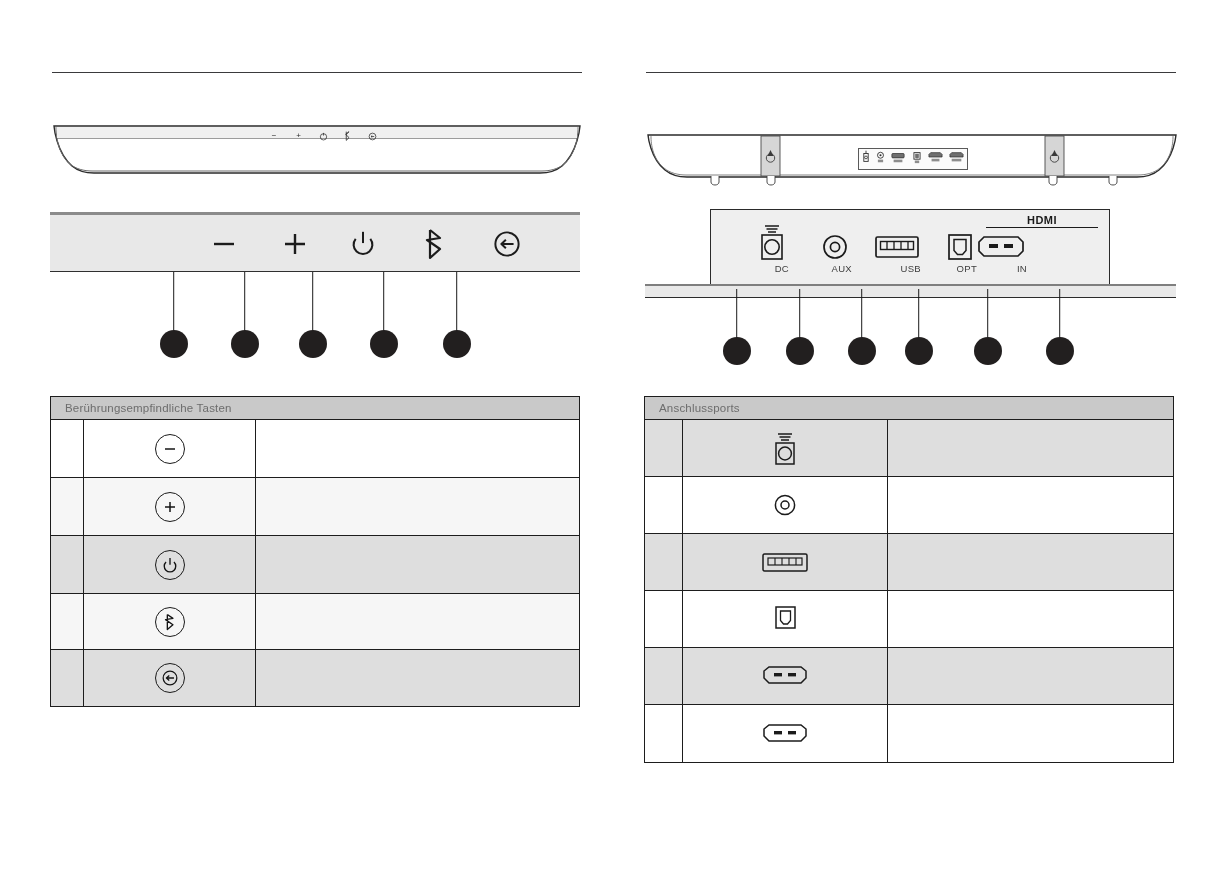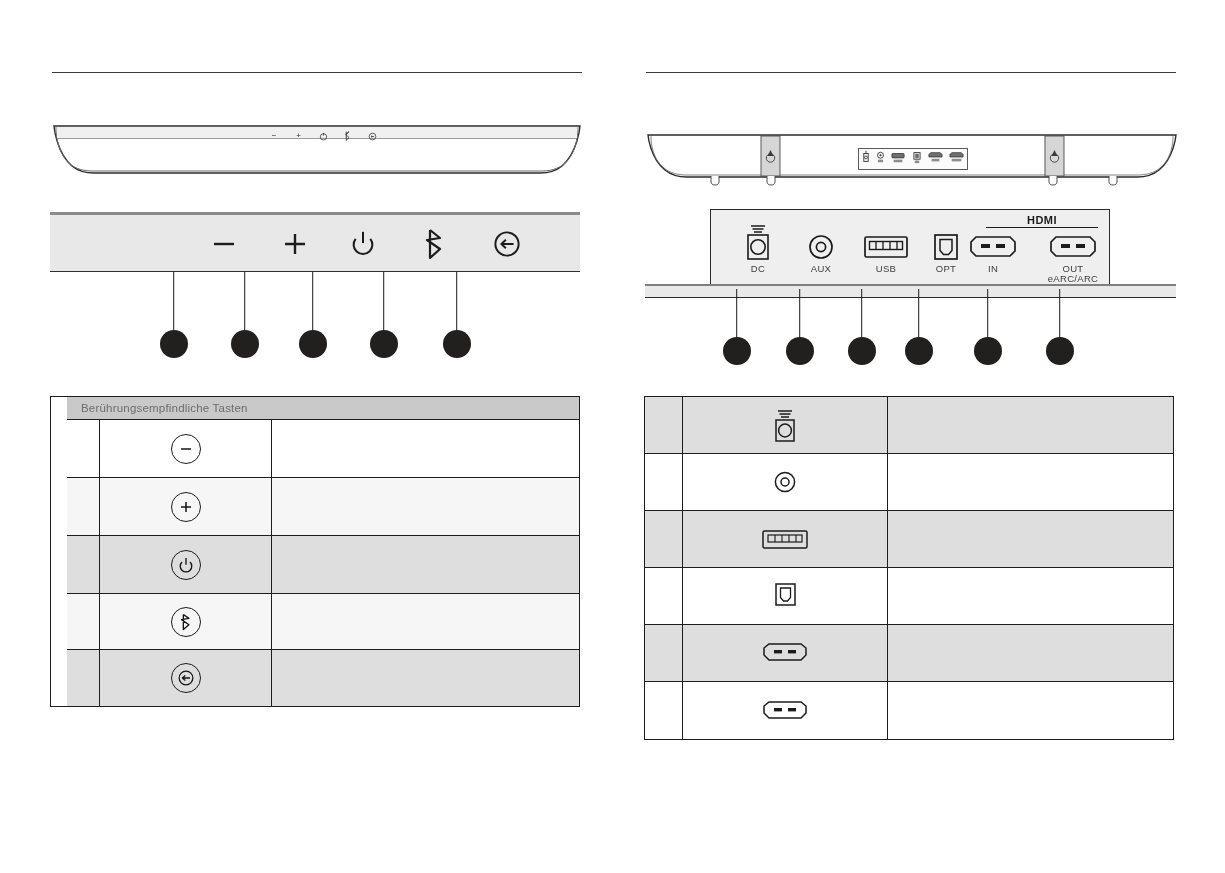--- a/index.html
+++ b/index.html
@@ -115,21 +115,21 @@
     display: flex; align-items: center; justify-content: center;
     color: #1b1b1b;
   }
   .c-desc {
     flex: 1 1 auto;
     font-size: 10.5px; color: #4a4a4a;
     padding: 6px 10px;
     display: flex; align-items: center;
   }
   
-  #tbl-left  { left: 50px;  top: 396px; width: 530px; padding-left: 16px; }
+  #tbl-left  { left: 50px;  top: 396px; width: 530px; }
   #tbl-right { left: 644px; top: 396px; width: 530px; }
   #tbl-right .c-num  { width: 38px; }
   #tbl-right .c-icon { width: 205px; }
 
   .sh-white { background: #ffffff; }
   .sh-f7    { background: #f6f6f6; }
   .sh-e0    { background: #dedede; }
 
   
   .circ {
@@ -156,21 +156,21 @@
   
   .panel {
     position: absolute;
     left: 710px; top: 209px; width: 400px; height: 80px;
     background: #efefef;
     border: 1.4px solid #2a2a2a;
   }
   .panel-port {
     position: absolute;
     top: 13px;
-    display: flex; flex-direction: column; align-items: center;
+    display: flex; flex-direction: column; align-items: flex-end;
   }
   .panel-port .plabel {
     margin-top: 2px;
     font-size: 9.5px; color: #3d3d3d;
     letter-spacing: .3px; text-align: center; line-height: 10px;
   }
   .hdmi-group {
     position: absolute;
     left: 272px; top: 4px; width: 118px;
     text-align: center;
@@ -458,29 +458,20 @@
 
     <div class="panel-port" style="left:248px; top:10px; width:68px">
       <svg width="52" height="42" viewBox="0 0 52 42">
         <path d="M4 22 L9 17 L43 17 L48 22 L48 31 L43 36 L9 36 L4 31 Z" fill="none" stroke="#1b1b1b" stroke-width="1.7"></path>
         <rect x="14" y="24" width="9" height="4" fill="#1b1b1b"></rect>
         <rect x="29" y="24" width="9" height="4" fill="#1b1b1b"></rect>
       </svg>
       <div class="plabel">IN</div>
     </div>
 
-    <div class="panel-port" style="left:326px; top:10px; width:72px">
-      <svg width="52" height="42" viewBox="0 0 52 42">
-        <path d="M4 22 L9 17 L43 17 L48 22 L48 31 L43 36 L9 36 L4 31 Z" fill="none" stroke="#1b1b1b" stroke-width="1.7"></path>
-        <rect x="14" y="24" width="9" height="4" fill="#1b1b1b"></rect>
-        <rect x="29" y="24" width="9" height="4" fill="#1b1b1b"></rect>
-      </svg>
-      <div class="plabel">OUT</div>
-      <div class="plabel" style="margin-top:0">eARC/ARC</div>
-    </div>
   </div>
 
   <div class="body-band"></div>
 
   <div class="callout" style="left:723px; top:289px; width:28px; height:100px">
     <div class="leader" style="height:50px"></div>
     <div class="bullet" style="top:48px"></div>
   </div>
   <div class="callout" style="left:786px; top:289px; width:28px; height:100px">
     <div class="leader thin" style="height:50px"></div>
@@ -497,20 +488,21 @@
   <div class="callout" style="left:974px; top:289px; width:28px; height:100px">
     <div class="leader" style="height:50px"></div>
     <div class="bullet" style="top:48px"></div>
   </div>
   <div class="callout" style="left:1046px; top:289px; width:28px; height:100px">
     <div class="leader" style="height:50px"></div>
     <div class="bullet" style="top:48px"></div>
   </div>
 
   <div class="tbl" id="tbl-right">
+    <div class="tbl-title">Anschlussports</div>
     <div class="tbl-body">
 
       <div class="tbl-row sh-e0" style="height:57px">
         <div class="c-num"></div>
         <div class="c-icon">
           <svg width="30" height="38" viewBox="0 0 30 38">
             <path d="M8 5 L22 5 M9.5 8 L20.5 8 M11 11 L19 11" stroke="#1b1b1b" stroke-width="1.3" fill="none"></path>
             <rect x="6" y="14" width="18" height="21" fill="none" stroke="#1b1b1b" stroke-width="1.5"></rect>
             <circle cx="15" cy="24.5" r="6.4" fill="none" stroke="#1b1b1b" stroke-width="1.5"></circle>
           </svg>

